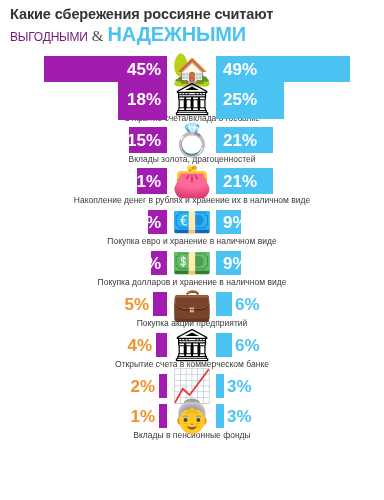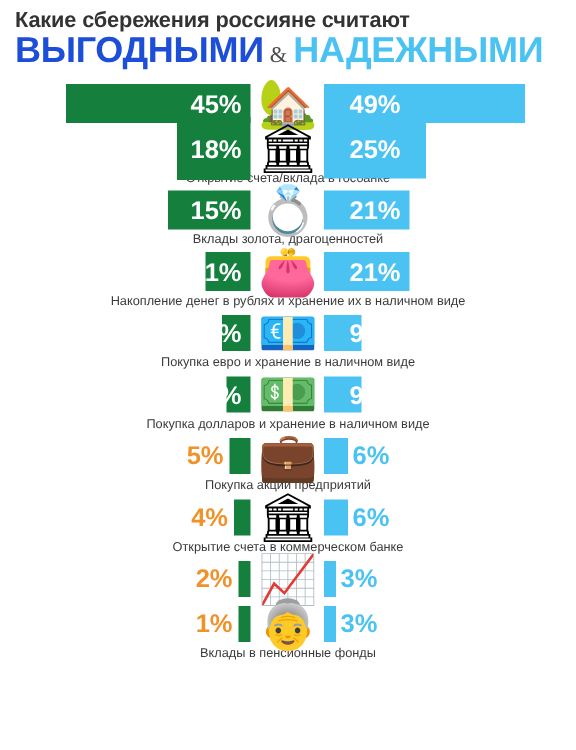--- a/index.html
+++ b/index.html
@@ -34,34 +34,34 @@
     letter-spacing: -0.1px;
     line-height: 17px;
     white-space: nowrap;
   }
   .header .line2 {
     line-height: 22px;
     white-space: nowrap;
     margin-top: 0px;
   }
   .header .line2 .w-orange {
-    font-size: 24px;
-    font-weight: bold;
-    color: #1d4ed8;
+    font-size: 12px;
+    font-weight: normal;
+    color: #701a75;
     letter-spacing: -0.2px;
   }
   .header .line2 .amp {
     font-size: 15px;
     font-weight: normal;
     color: #4c4c4c;
     padding: 0 4px;
     font-family: "Liberation Serif", "DejaVu Serif", serif;
   }
   .header .line2 .w-blue {
-    font-size: 24px;
+    font-size: 20px;
     font-weight: bold;
     color: #4bc3f2;
     letter-spacing: -0.2px;
   }
 
   
   .rows {
     margin-top: 4px;
     padding: 0 0 0 0;
   }
@@ -79,36 +79,36 @@
     position: absolute;
     top: 50%;
     transform: translateY(-50%);
     display: flex;
     align-items: center;
     box-sizing: border-box;
   }
   .bar.left {
     right: 217px;              
     justify-content: flex-end;
-    background: #15803d;
+    background: #a21caf;
   }
   .bar.right {
     left: 216px;               
     justify-content: flex-start;
     background: #4bc3f2;
   }
   .bar .val {
     font-weight: bold;
     color: #ffffff;
     font-size: 17px;
     line-height: 1;
     white-space: nowrap;
   }
   .bar.left .val { padding-right: 6px; }
-  .bar.right .val { padding-left: 17px; }
+  .bar.right .val { padding-left: 7px; }
 
   
   .outval {
     position: absolute;
     top: 50%;
     transform: translateY(-50%);
     font-weight: bold;
     font-size: 17px;
     line-height: 1;
     white-space: nowrap;
@@ -173,21 +173,21 @@
           </div>
           <div class="icon big">🏛</div>
           <div class="bar right" style="width: 68px; height: 40px;">
             <span class="val">25%</span>
           </div>
         </div>
         <div class="caption">Открытие счета/вклада в госбанке</div>
       </div>
       <div class="row">
         <div class="bars">
-          <div class="bar left" style="width: 55px; height: 26px;">
+          <div class="bar left" style="width: 38px; height: 26px;">
             <span class="val">15%</span>
           </div>
           <div class="icon big">💍</div>
           <div class="bar right" style="width: 57px; height: 26px;">
             <span class="val">21%</span>
           </div>
         </div>
         <div class="caption">Вклады золота, драгоценностей</div>
       </div>
       <div class="row">

